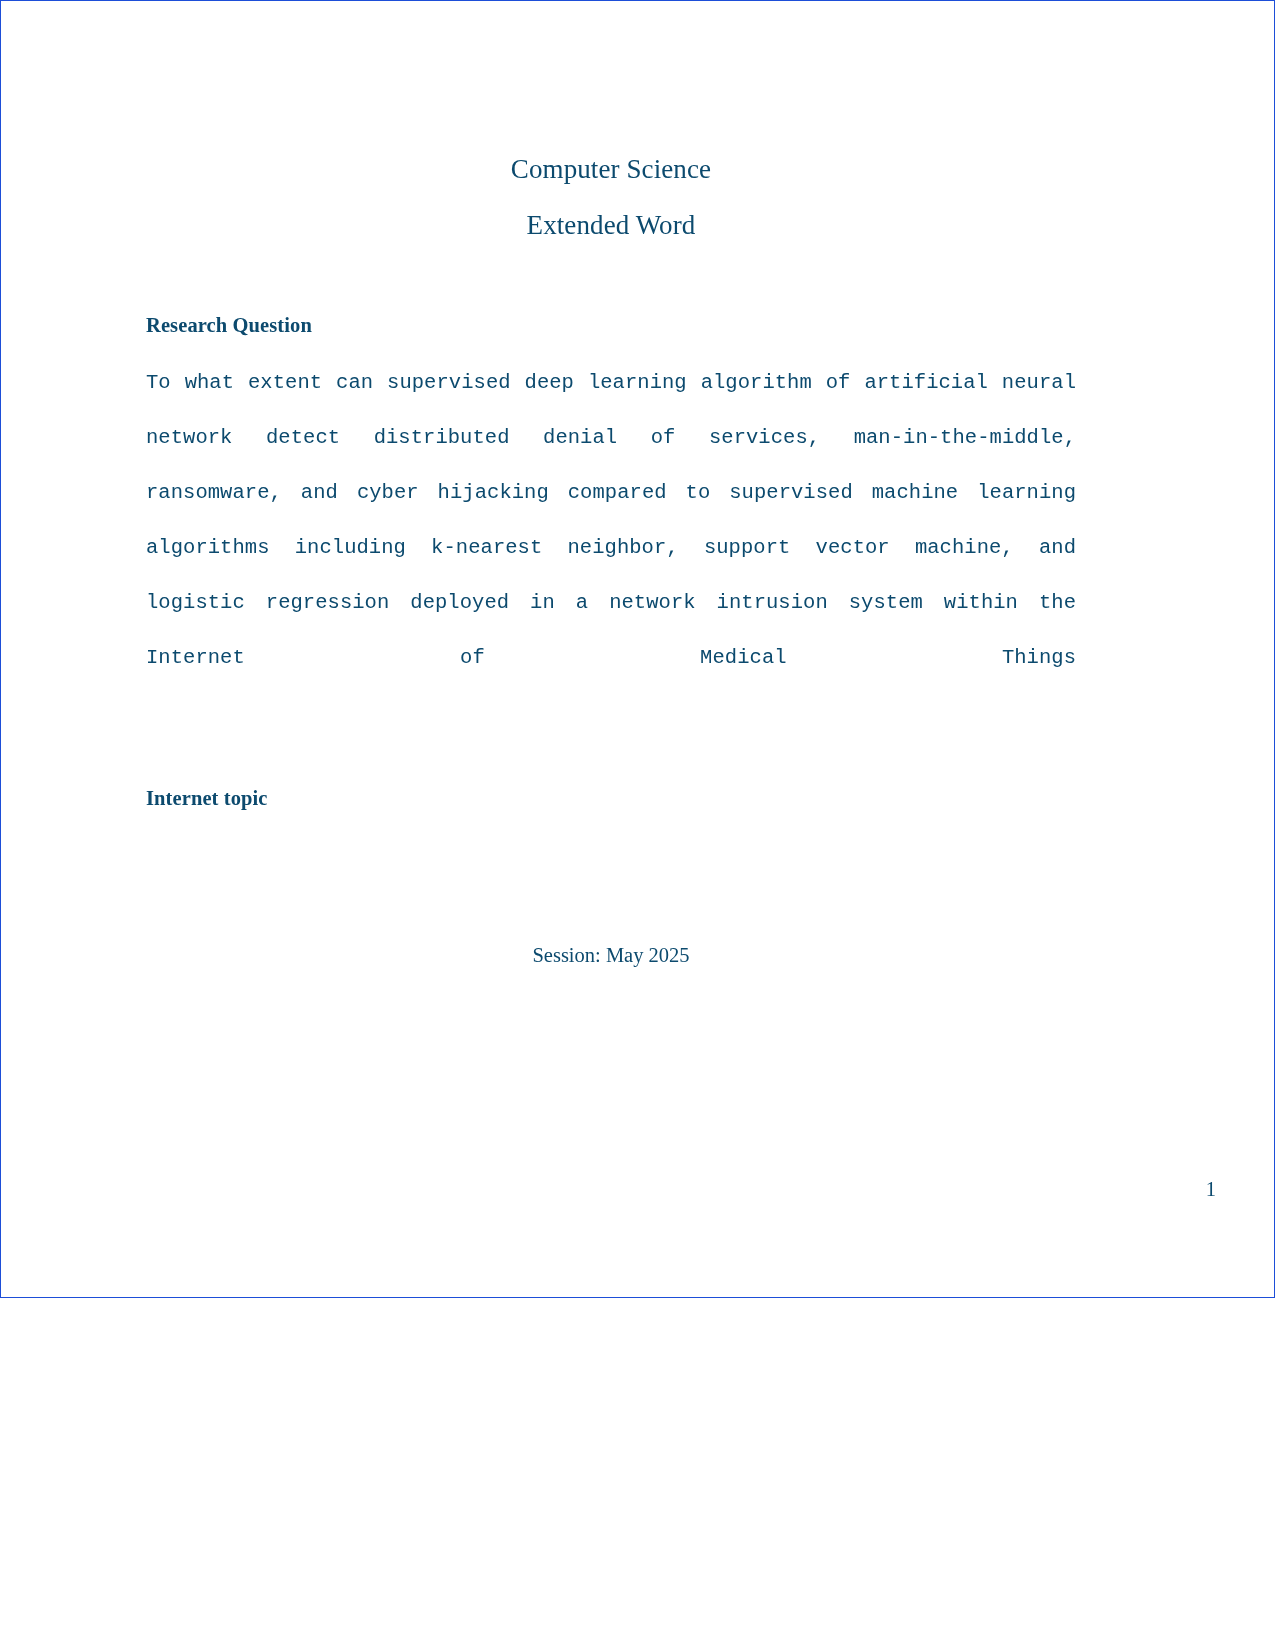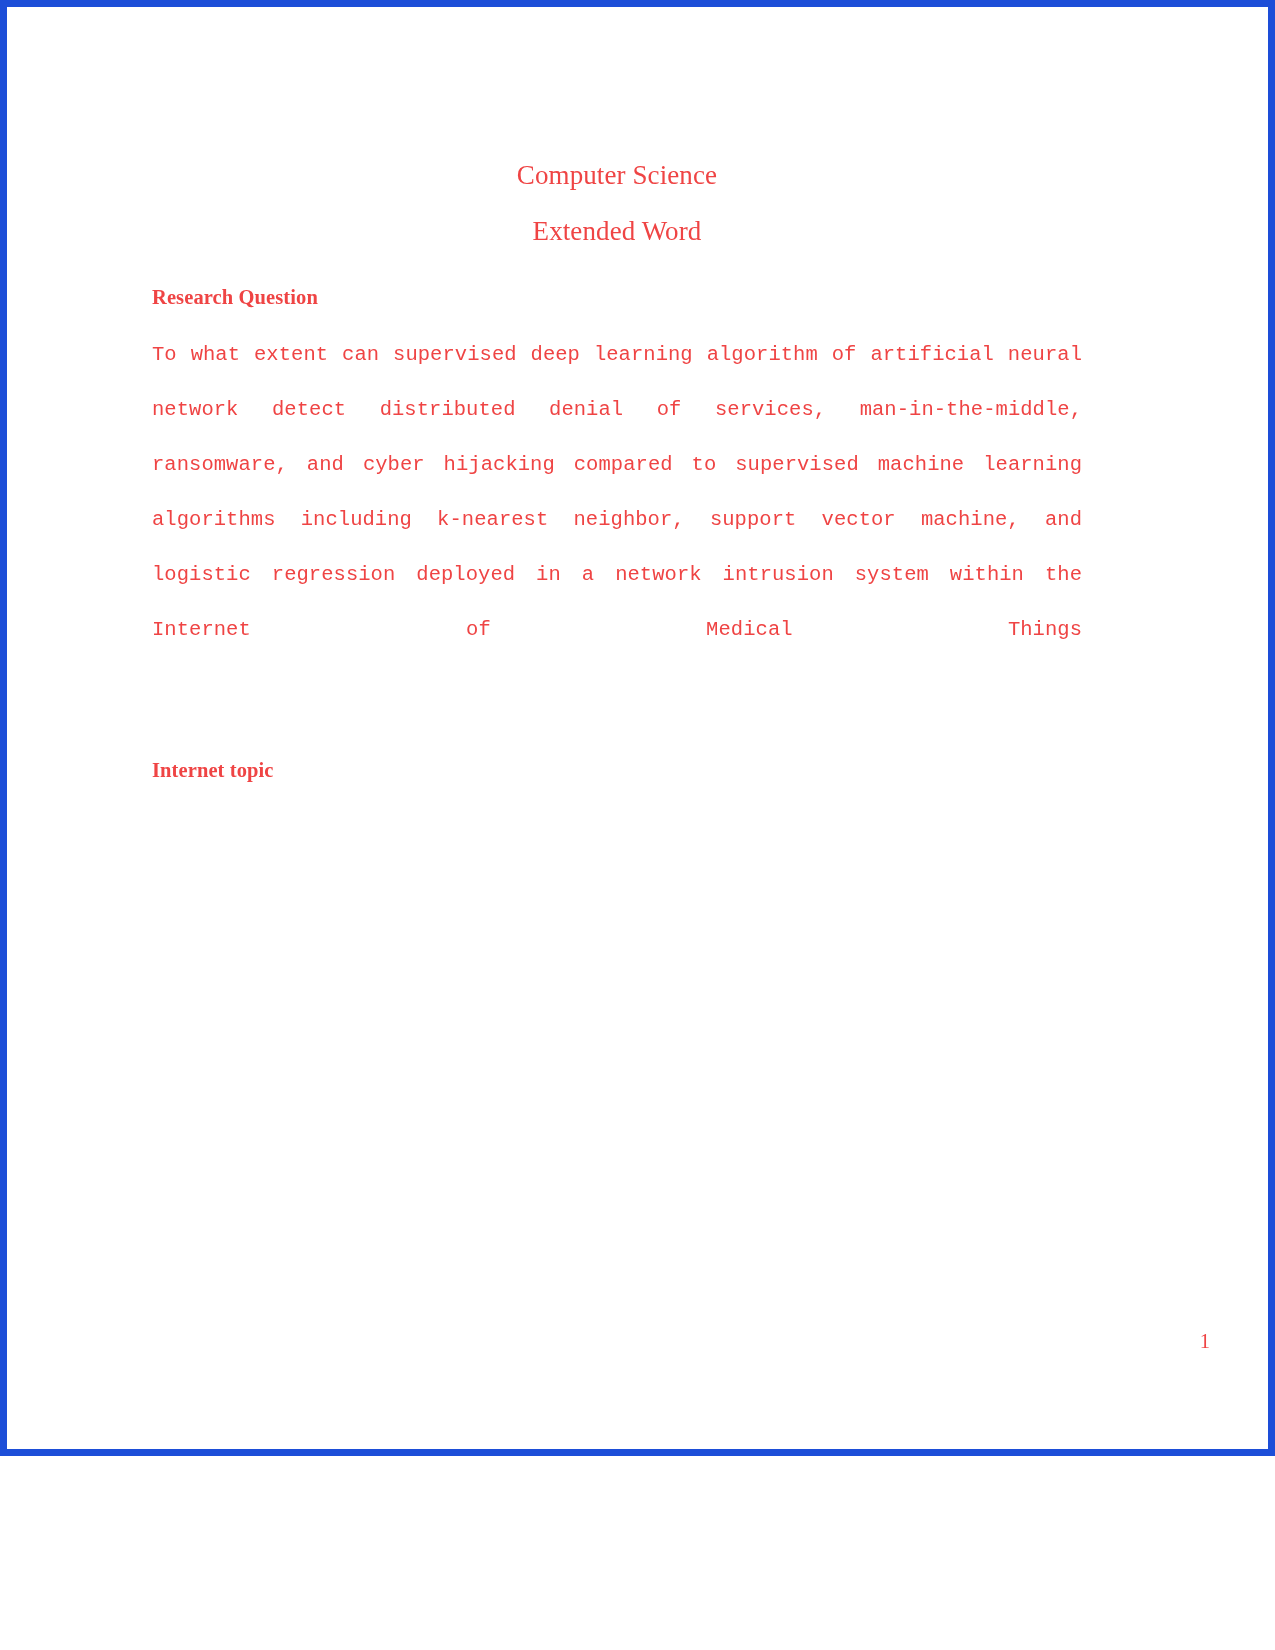--- a/index.html
+++ b/index.html
@@ -4,27 +4,27 @@
 <style>
   html, body {
     margin: 0;
     padding: 0;
     background: #ffffff;
   }
 
   .page {
     position: relative;
     width: 1275px;
-    height: 1456px;
+    height: 1298px;
     background: #ffffff;
     box-sizing: border-box;
-    border: 7px solid #1d4ed8;
+    border: 1px solid #1d4ed8;
     overflow: hidden;
     font-family: "Liberation Serif", "DejaVu Serif", serif;
-    color: #ef4444;
+    color: #0c4a6e;
   }
 
   .content {
     position: absolute;
     left: 145px;
     top: 0;
     width: 930px;
   }
 
   
@@ -42,21 +42,21 @@
 
   
   .heading {
     font-size: 20.5px;
     font-weight: bold;
     line-height: 28px;
     text-align: left;
     letter-spacing: 0.1px;
   }
 
-  .heading-rq { margin-top: 24px; }
+  .heading-rq { margin-top: 58px; }
   .heading-rt { margin-top: 44px; }
 
   
   .body-para {
     font-size: 20.5px;
     line-height: 55px;
     text-align: justify;
     text-justify: inter-word;
     letter-spacing: 0.05px;
     margin: 0;
@@ -107,19 +107,20 @@
     </div>
 
     <div class="heading heading-rq">Research Question</div>
 
     <p class="body-para para-rq">To what extent can supervised deep learning algorithm of artificial neural network detect distributed denial of services, man-in-the-middle, ransomware, and cyber hijacking compared to supervised machine learning algorithms including k-nearest neighbor, support vector machine, and logistic regression deployed in a network intrusion system within the Internet of Medical Things</p>
 
     <div class="heading heading-rt">Internet topic</div>
 
 
     <div class="footer-block">
+      <div class="footer-line">Session: May 2025</div>
     </div>
 
   </div>
 
   <div class="page-number">1</div>
 
 </div>
 
 </body></html>

